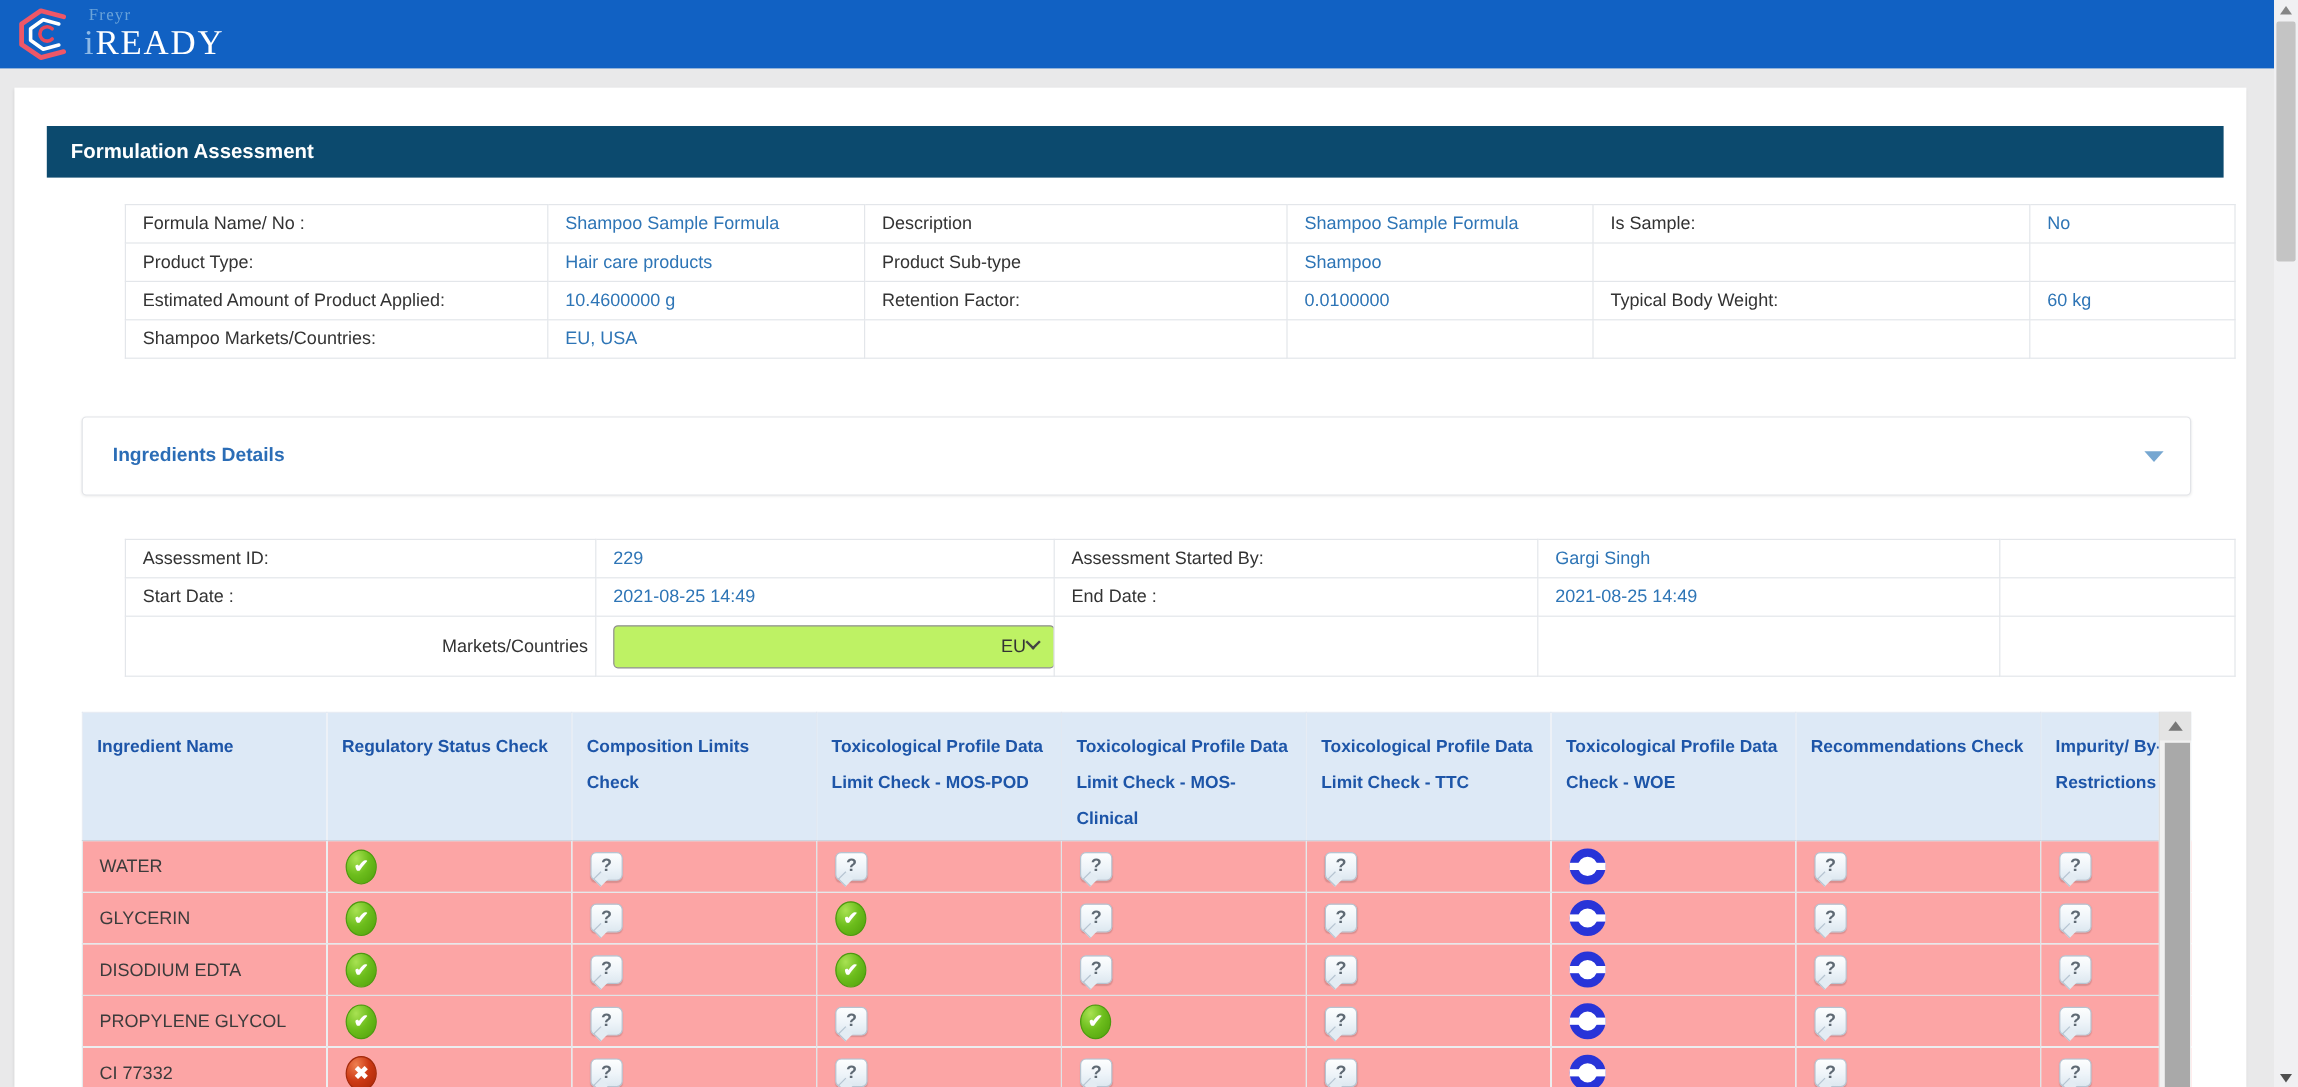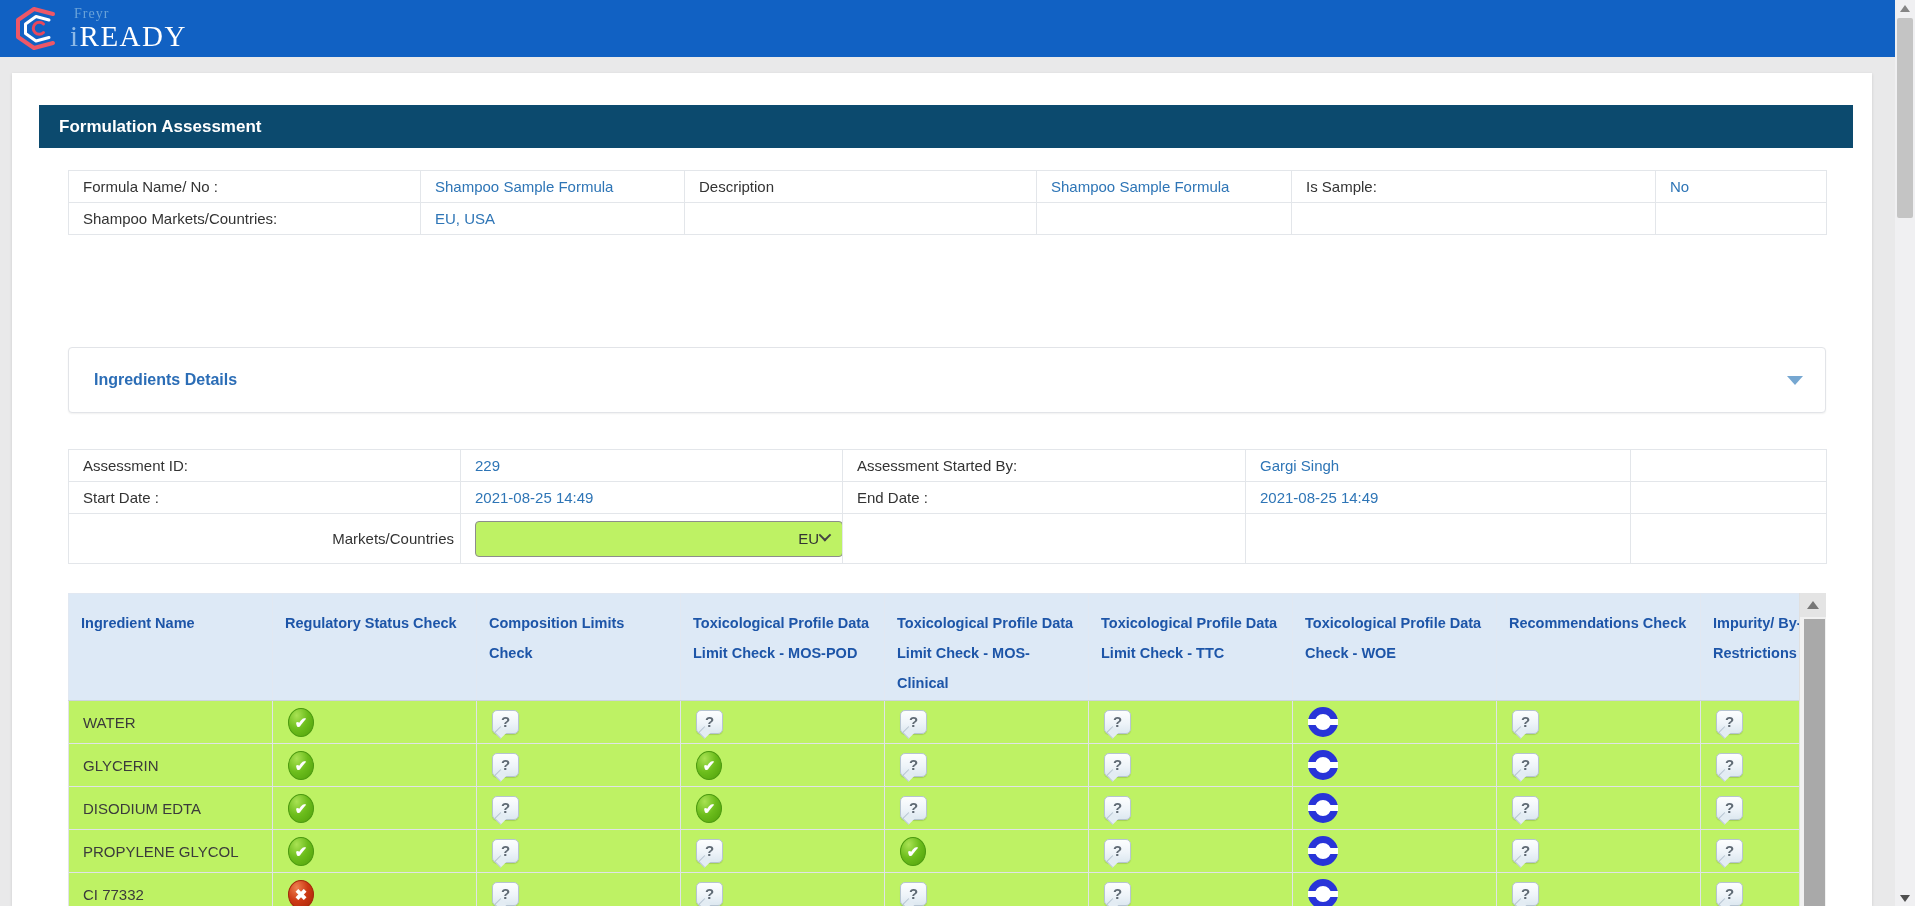--- a/index.html
+++ b/index.html
@@ -14,21 +14,21 @@
   .logo-iready { display:block; font-size:29px; color:#ffffff; letter-spacing:1.5px; font-weight:400; }
   .logo-iready .i-char { color:#8db9e6; }
 
   
   .card { position:absolute; left:12px; top:73px; width:1860px; height:833px; background:#ffffff; box-shadow:0 1px 3px rgba(0,0,0,.12); }
 
   .section-header { position:absolute; left:39px; top:105px; width:1814px; height:43px; background:#0c4a6e;
     color:#fff; font-size:17px; font-weight:bold; line-height:43px; padding-left:20px; }
 
   
-  table.info { border-collapse:collapse; table-layout:fixed; position:absolute; background:#fff; }
+  table.info { border-collapse:collapse; table-layout:fixed; position:absolute; background:#fff;margin-left:36px; }
   table.info td { border:1px solid #e3e6ea; height:32px; padding:0 6px 0 14px; font-size:15px; overflow:hidden; white-space:nowrap; }
   td.cell-label { color:#333; }
   td.cell-value, td.cell-select { color:#2e75b6; }
   td.cell-empty { }
 
   #details-table { left:68px; top:170px; width:1758px; }
   #assessment-table { left:68px; top:449px; width:1758px; }
   #assessment-table tr.tall td { height:50px;text-align:right; }
 
   .select-box { width:368px; height:36px; border:1px solid #8d8d8d; border-radius:4px; background:#bef264;
@@ -44,21 +44,21 @@
   .panel-title { color:#2b6db6; font-size:16px; font-weight:bold; }
   .panel-chevron { width:0; height:0; border-left:8px solid transparent; border-right:8px solid transparent;
     border-top:9px solid #76a7d1; }
 
   
   .ing-wrap { position:absolute; left:68px; top:593px; width:1758px; height:313px; overflow:hidden; }
   table.ing { border-collapse:collapse; table-layout:fixed; width:1836px; background:#fff; }
   table.ing th { background:#dde9f6; color:#1d55a8; font-size:14.5px; font-weight:bold; text-align:left;
     vertical-align:top; height:107px; padding:14px 2px 0 12px; border:1px solid #e1e8f2; border-bottom:1px solid #cdd4de;
     white-space:pre; line-height:30px; overflow:hidden; }
-  table.ing td { height:43px; border:1px solid #e0e3e7; vertical-align:middle; background:#bef264; overflow:hidden; }
+  table.ing td { height:43px; border:1px solid #e0e3e7; vertical-align:middle; background:#fca5a5; overflow:hidden; }
   td.ing-name { font-size:15px; color:#3b3b3b; padding-left:14px; white-space:nowrap; }
   td.ing-status { padding-left:15px; }
 
   
   .ic { display:inline-block; position:relative; vertical-align:middle; cursor:pointer; }
   .ic-pass, .ic-fail { width:26px; height:29px; border-radius:50%; }
   .ic-pass { background:radial-gradient(ellipse at 32% 24%, #a9e253 0%, #6cbd1c 48%, #4f9f0a 100%); border:1px solid #4c9a10; }
   .ic-fail { background:radial-gradient(ellipse at 32% 24%, #ef8050 0%, #cc3914 48%, #a82508 100%); border:1px solid #a32a0c; }
   .ic-pass::after, .ic-fail::after { position:absolute; inset:0; color:#fff; font-weight:bold; font-size:15px;
     line-height:28px; text-align:center; }
@@ -122,20 +122,36 @@
       <col style="width:171px">
   </colgroup>
   <tbody id="details-body">
       <tr>
         <td class="cell-label">Formula Name/ No :</td>
         <td class="cell-value">Shampoo Sample Formula</td>
         <td class="cell-label">Description</td>
         <td class="cell-value">Shampoo Sample Formula</td>
         <td class="cell-label">Is Sample:</td>
         <td class="cell-value">No</td>
+      </tr>
+      <tr>
+        <td class="cell-label">Product Type:</td>
+        <td class="cell-value">Hair care products</td>
+        <td class="cell-label">Product Sub-type</td>
+        <td class="cell-value">Shampoo</td>
+        <td class="cell-empty"></td>
+        <td class="cell-empty"></td>
+      </tr>
+      <tr>
+        <td class="cell-label">Estimated Amount of Product Applied:</td>
+        <td class="cell-value">10.4600000 g</td>
+        <td class="cell-label">Retention Factor:</td>
+        <td class="cell-value">0.0100000</td>
+        <td class="cell-label">Typical Body Weight:</td>
+        <td class="cell-value">60 kg</td>
       </tr>
       <tr>
         <td class="cell-label">Shampoo Markets/Countries:</td>
         <td class="cell-value">EU, USA</td>
         <td class="cell-empty"></td>
         <td class="cell-empty"></td>
         <td class="cell-empty"></td>
         <td class="cell-empty"></td>
       </tr>
     </tbody>

